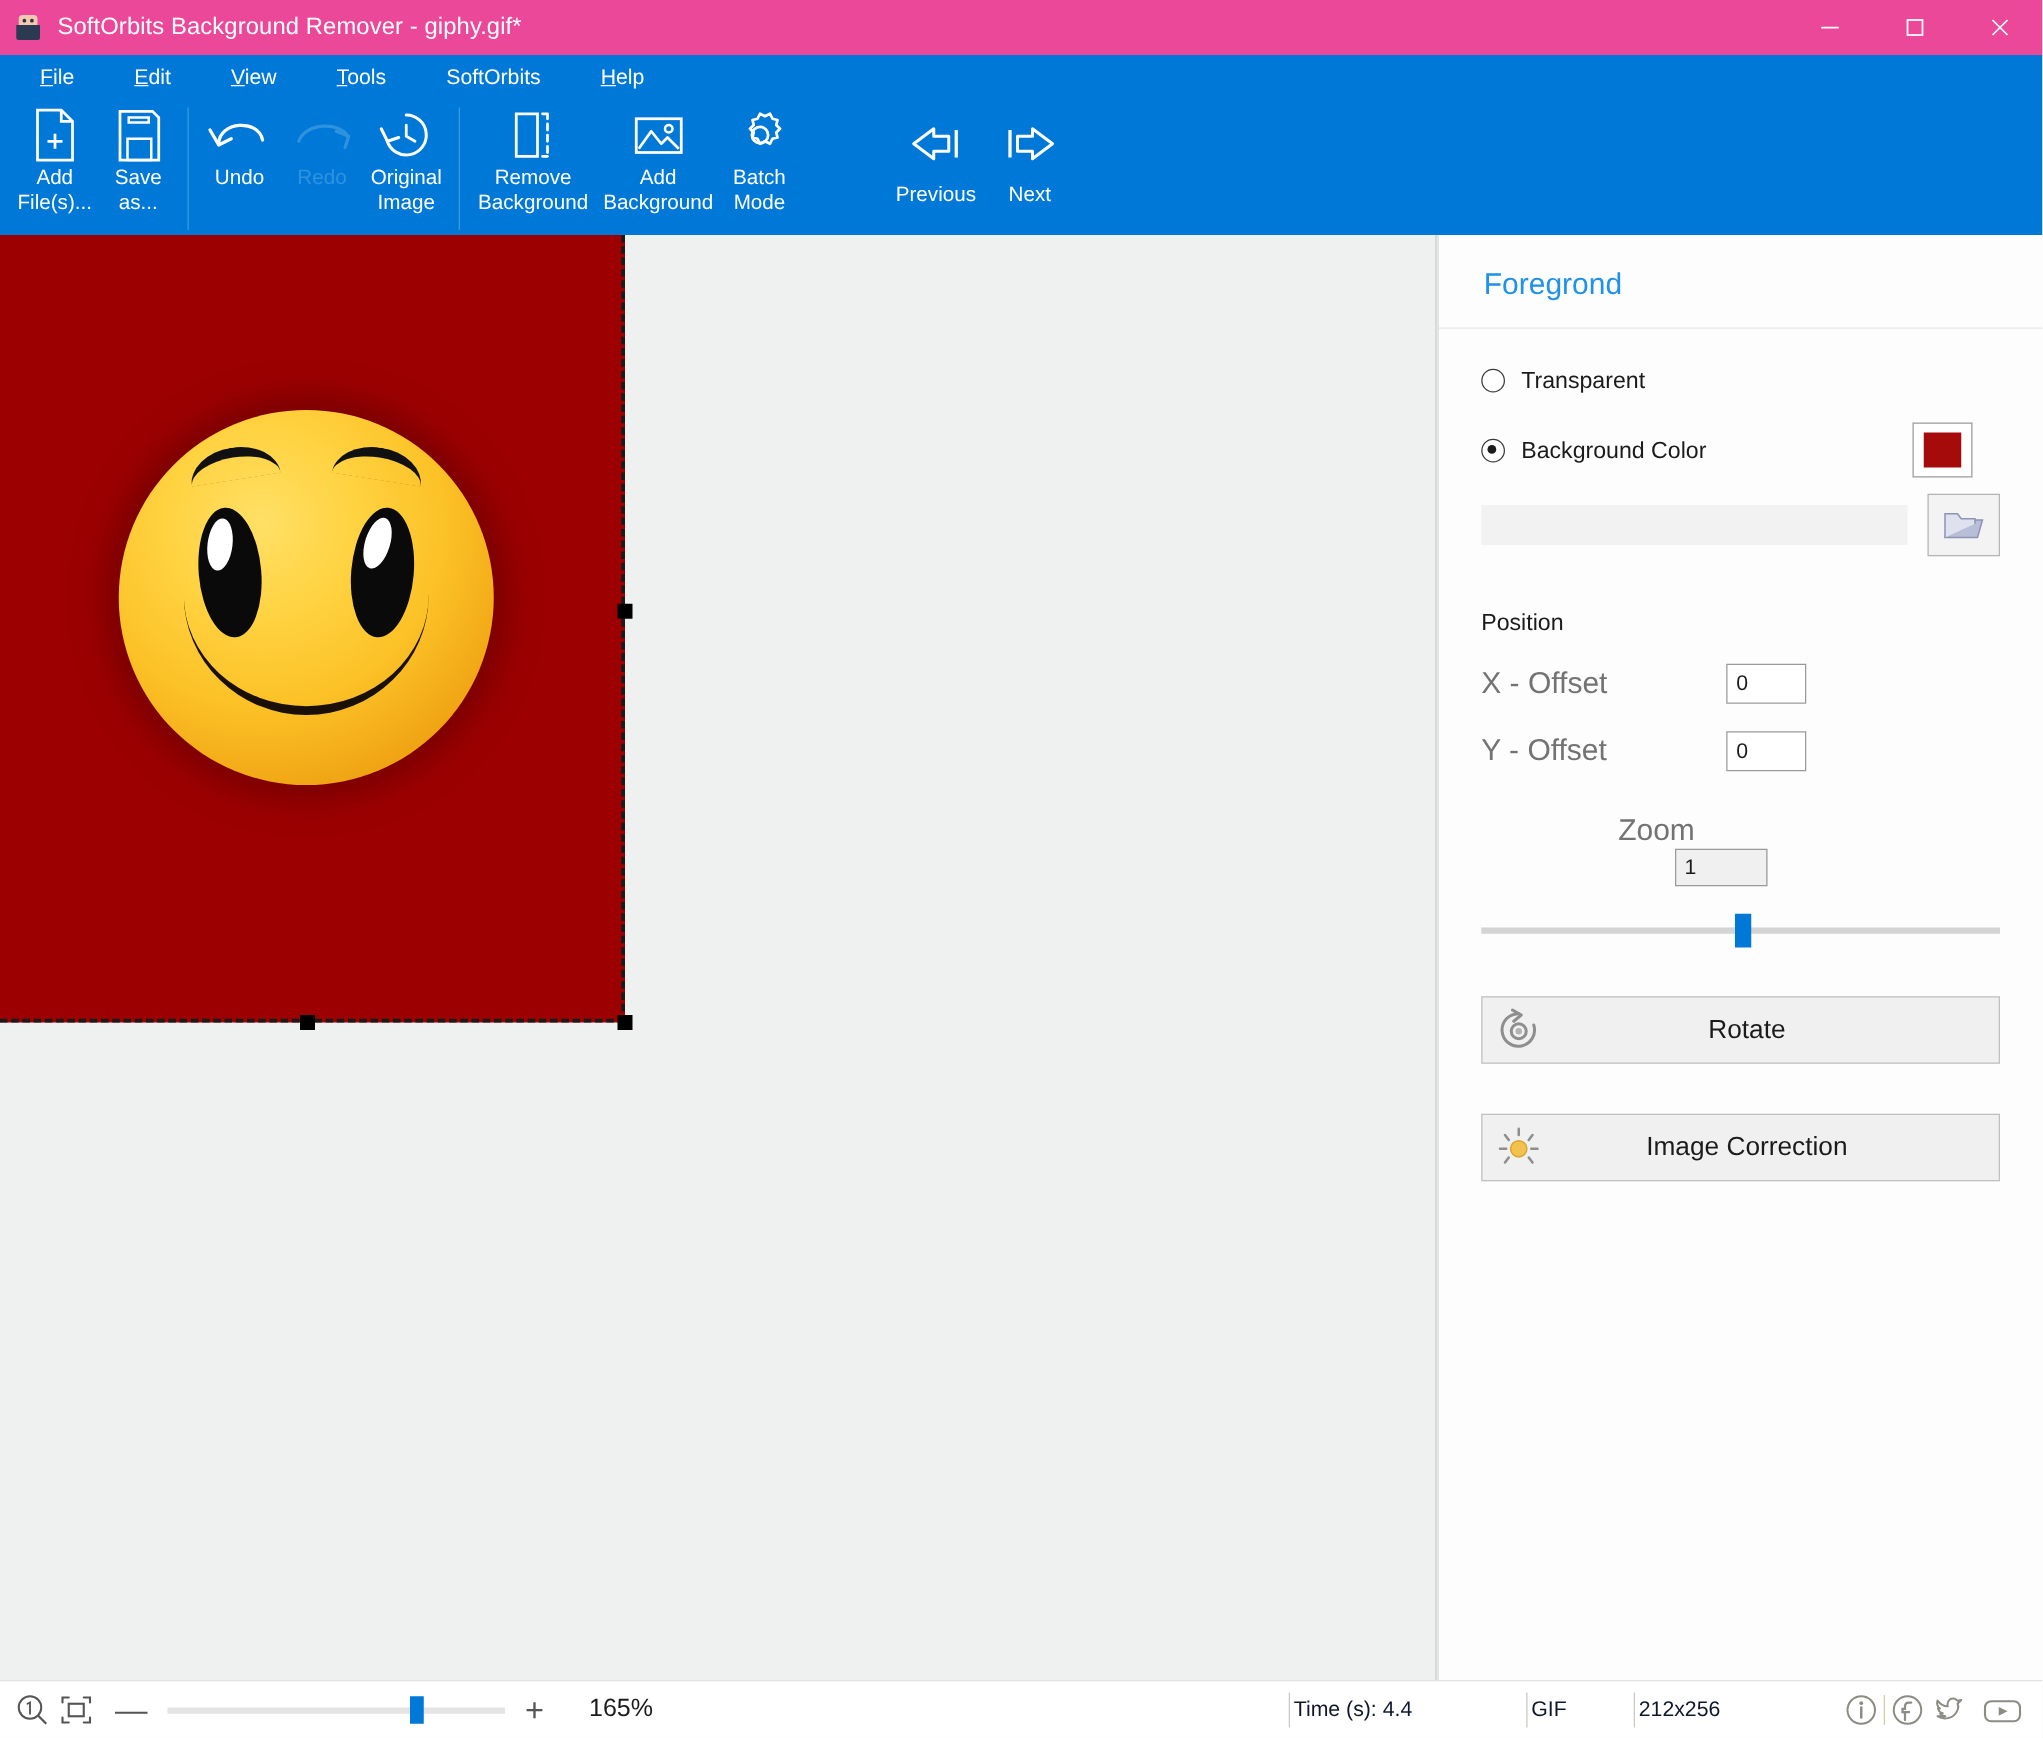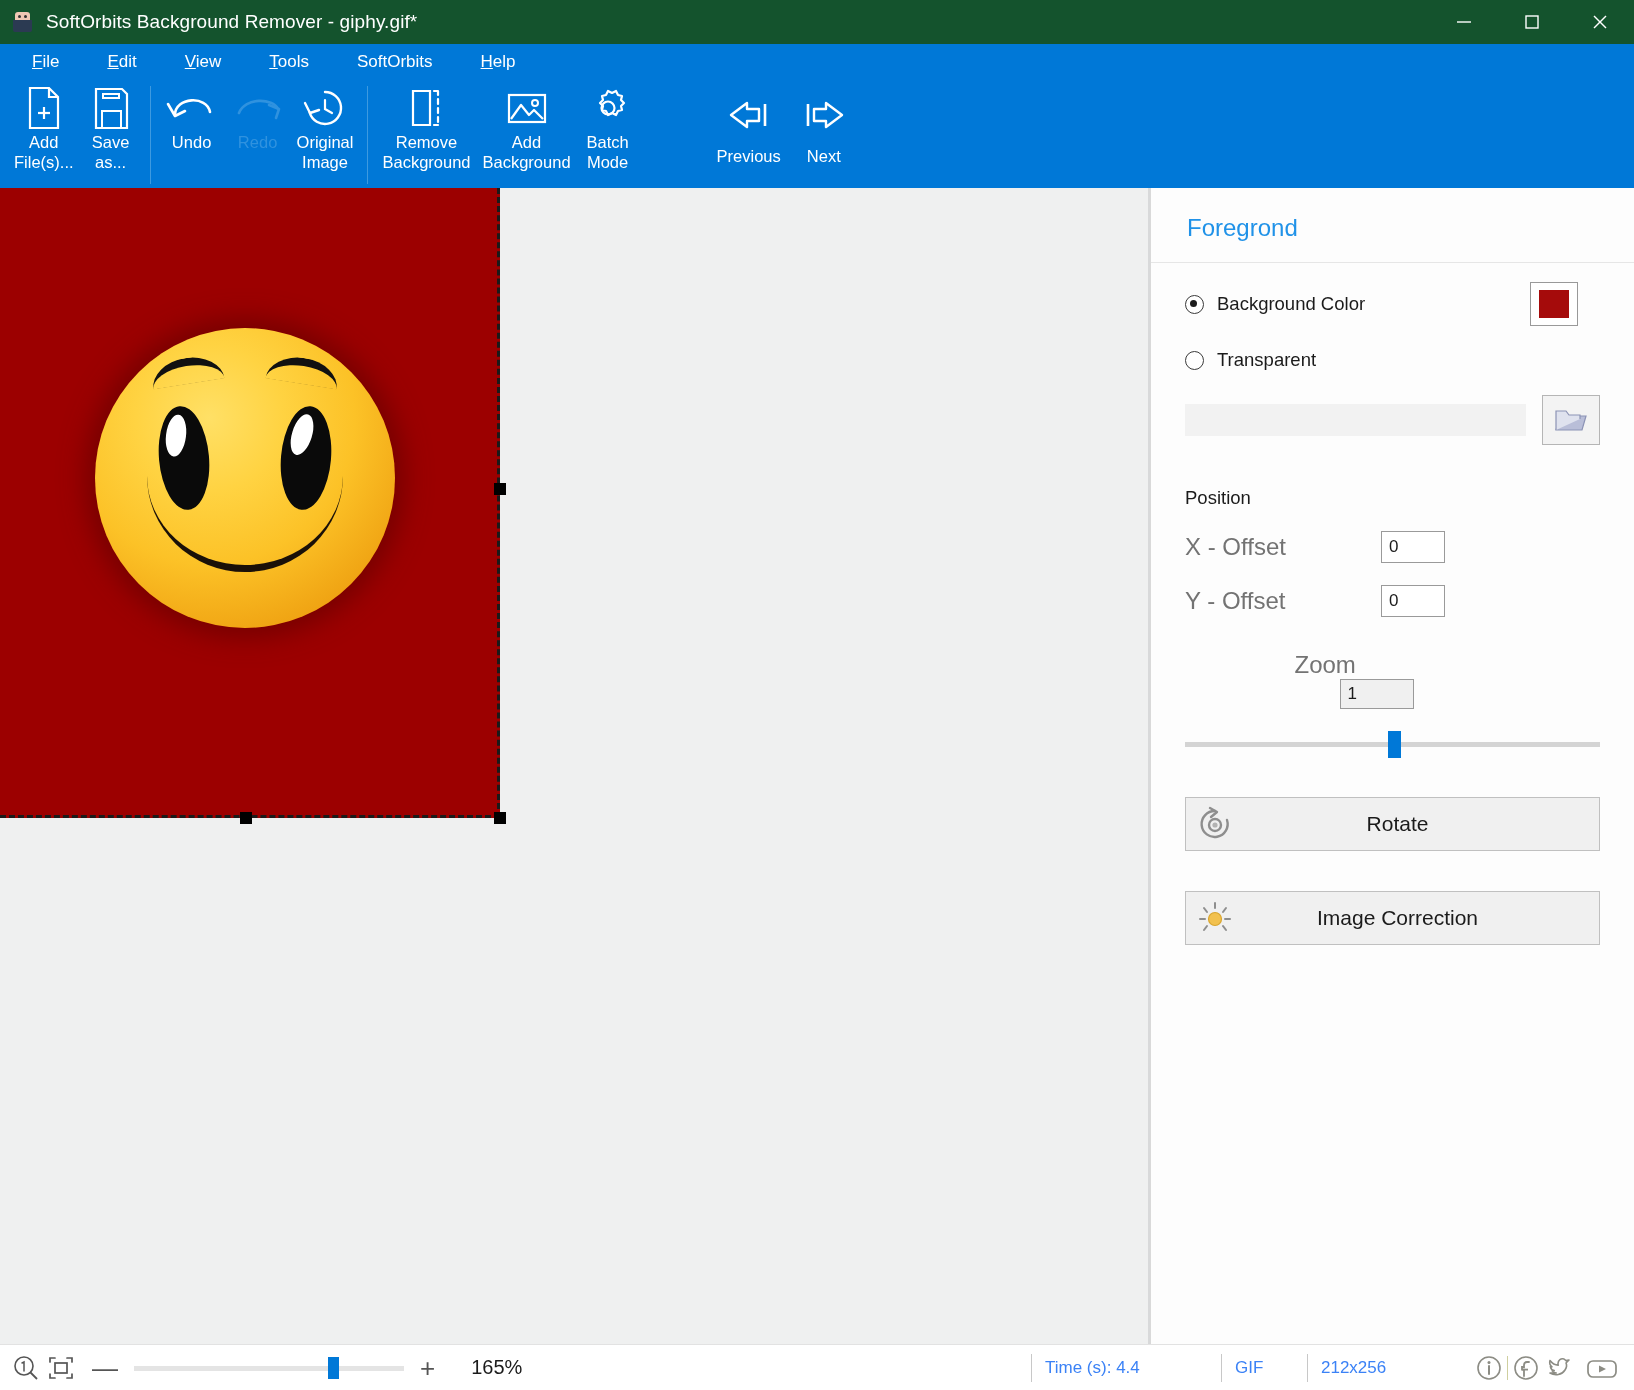--- a/index.html
+++ b/index.html
@@ -12,21 +12,21 @@
   .app {
     position: relative;
     width: 1634px; height: 1390px;
     display: flex; flex-direction: column;
     background: #ffffff;
   }
 
   
   .titlebar {
     height: 44px;
-    background: #14532d;
+    background: #ec4899;
     display: flex; align-items: center;
     flex: 0 0 44px;
     position: relative;
   }
   .title-icon {
     width: 22px; height: 22px;
     margin-left: 12px; margin-right: 12px;
     position: relative;
     flex: 0 0 22px;
   }
@@ -376,23 +376,23 @@
   }
   .sb-thumb {
     position: absolute; left: 72%; top: 2px;
     width: 11px; height: 22px; background: #0078d7;
   }
   .sb-pct {
     font-size: 20px; color: #1b1b1b; margin-left: 26px;
   }
   .sb-spacer { flex: 1 1 auto; }
   .sb-field {
-    font-size: 17px; color: #3b82f6;
+    font-size: 17px; color: #0f172a;
     border-left: 1px solid #c8c8c8;
-    padding-left: 13px;
+    padding-left: 3px;
     height: 28px; display: flex; align-items: center;
     white-space: nowrap;
   }
   .sb-field.time { width: 190px; }
   .sb-field.fmt  { width: 86px; }
   .sb-field.dim  { width: 150px; }
   .social {
     display: flex; align-items: center; margin-left: 14px;
   }
   .social .s-ico { padding: 0 3px; display: flex; align-items: center; }
@@ -584,30 +584,30 @@
       </div>
     </div>
 
     <div class="canvas-sep"></div>
 
     <div class="side-panel">
       <div class="panel-title">Foregrond</div>
       <div class="panel-underline"></div>
 
       <div class="radio-row">
+        <div class="radio"></div>
+        <div class="radio-label">Transparent</div>
+      </div>
+
+      <div class="radio-row">
         <div class="radio checked"></div>
         <div class="radio-label">Background Color</div>
         <div class="swatch-box">
           <div class="swatch" id="swatchfill" style="background: rgb(165, 11, 11);"></div>
         </div>
-      </div>
-
-      <div class="radio-row">
-        <div class="radio"></div>
-        <div class="radio-label">Transparent</div>
       </div>
 
 
       <div class="photo-row">
         <input class="photo-input" type="text" value="" placeholder="" style="">
         <div class="browse-btn">
           <svg width="34" height="28" viewBox="0 0 34 28">
             <path d="M2 24 L6 10 H32 L28 24 Z" fill="#b9bed8" stroke="#8c93b5" stroke-width="1.2"></path>
             <path d="M2 24 V5 H12 L15 9 H26 V13" fill="#dfe2ee" stroke="#8c93b5" stroke-width="1.2"></path>
           </svg>

